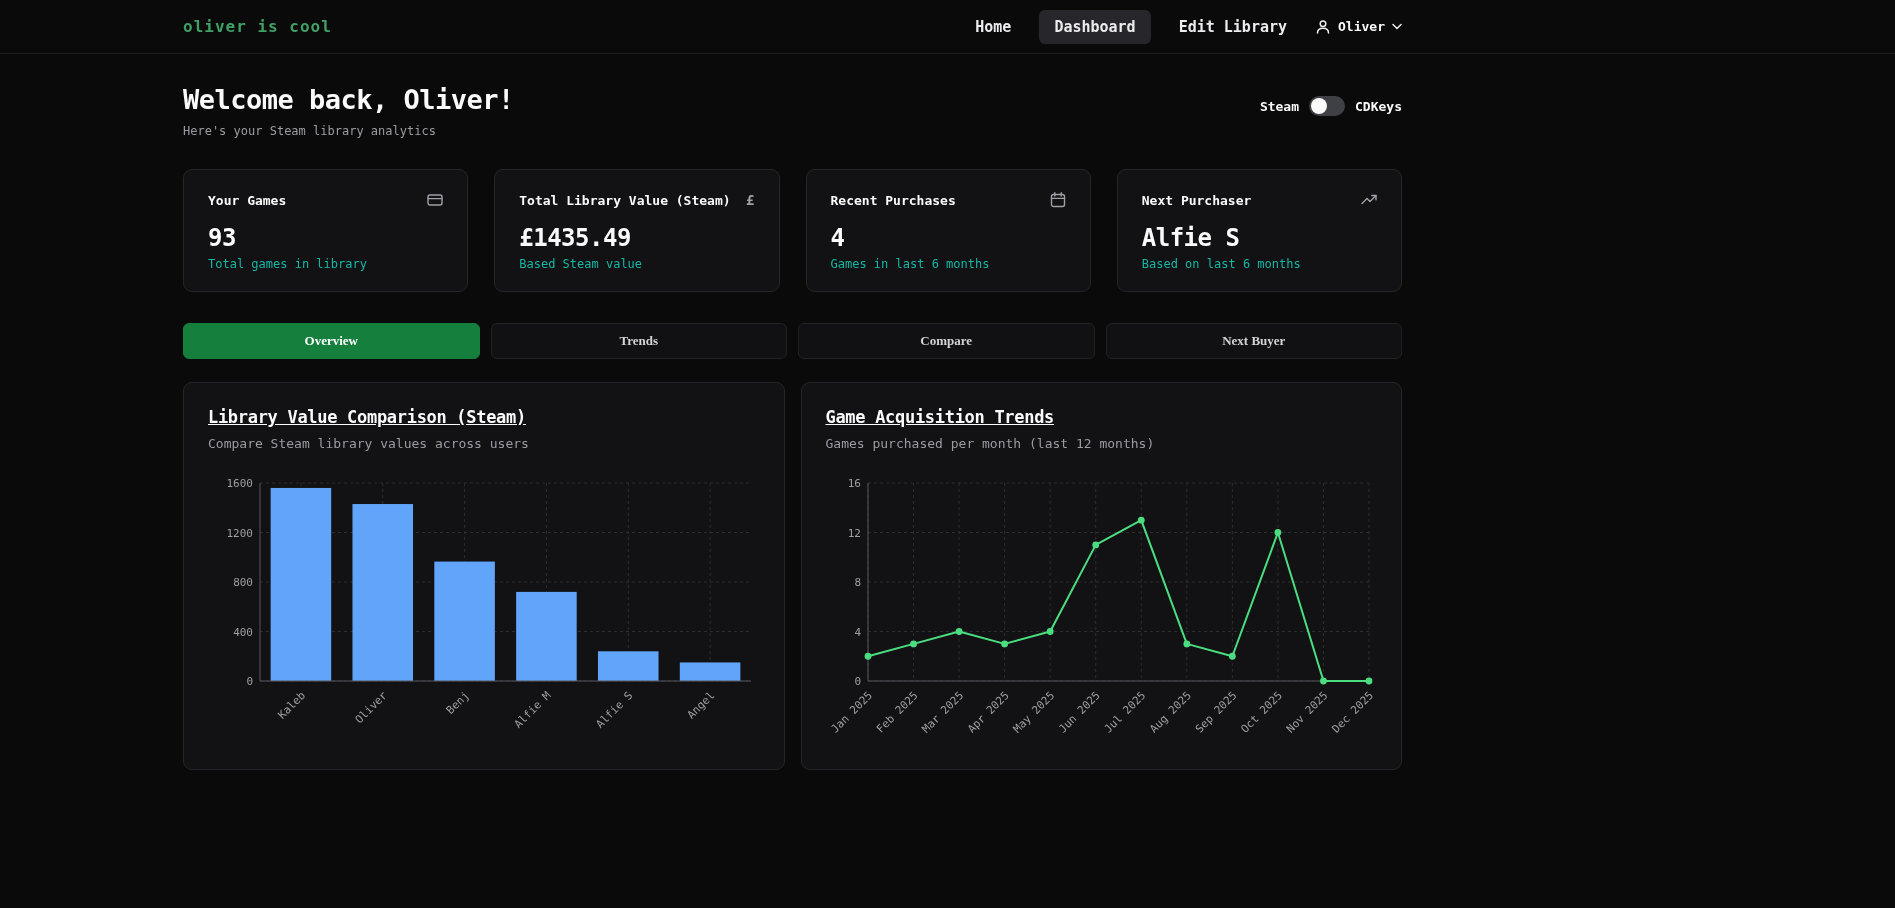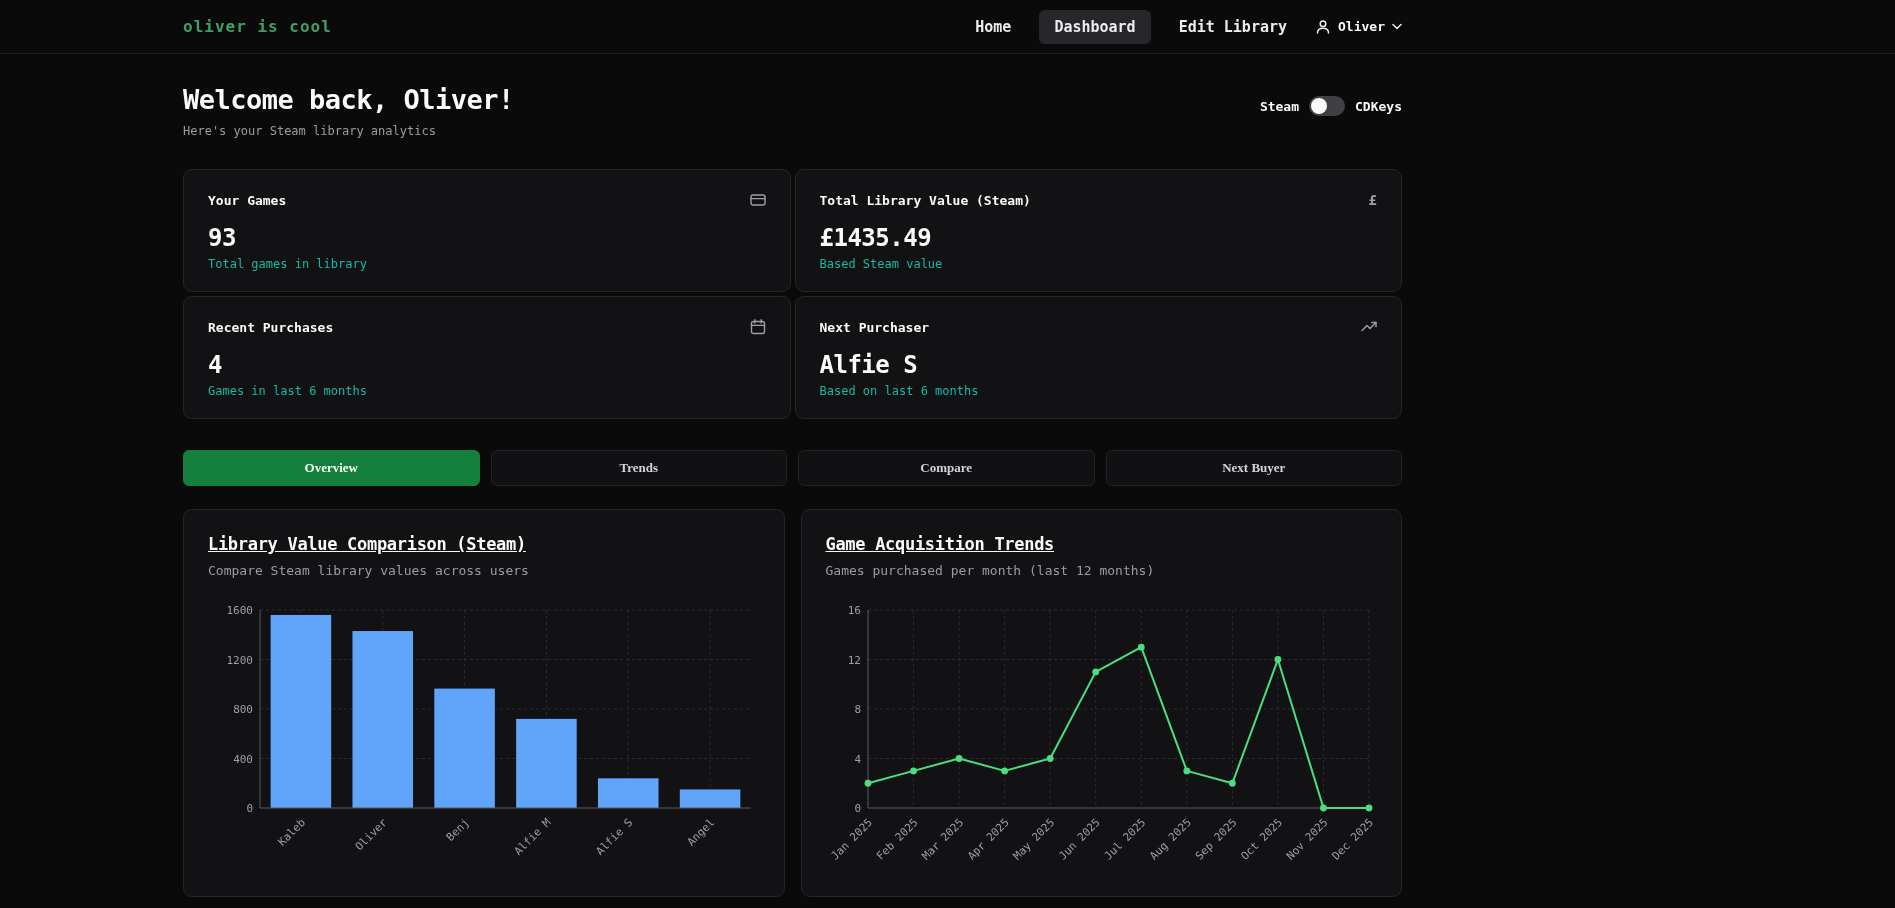--- a/index.html
+++ b/index.html
@@ -24,21 +24,21 @@
   
   .header-row { display: flex; justify-content: space-between; align-items: flex-start; margin-top: 30px; }
   .page-title { font-size: 27px; font-weight: bold; letter-spacing: -0.5px; }
   .page-subtitle { font-size: 12px; color: #9b9ba3; margin-top: 9px; }
   .toggle-row { display: flex; align-items: center; gap: 10px; margin-top: 12px; }
   .toggle-label { font-size: 13px; font-weight: bold; color: #fafafa; }
   .switch { width: 36px; height: 20px; border-radius: 10px; background: #3f3f46; position: relative; cursor: pointer; }
   .switch .knob { position: absolute; left: 2px; top: 2px; width: 16px; height: 16px; border-radius: 50%; background: #fafafa; }
 
   
-  .stats-grid { display: grid; grid-template-columns: repeat(2, 1fr); gap: 4px; margin-top: 31px; }
+  .stats-grid { display: grid; grid-template-columns: repeat(4, 1fr); gap: 26px; margin-top: 31px; }
   .stat-card { background: #121214; border: 1px solid #26262a; border-radius: 9px; padding: 22px 24px; height: 123px; }
   .stat-head { display: flex; justify-content: space-between; align-items: center; }
   .stat-title { font-size: 13px; font-weight: bold; color: #fafafa; }
   .stat-icon { color: #9f9fa6; display: flex; align-items: center; }
   .icon-glyph { font-size: 14px; color: #9f9fa6; font-weight: bold; }
   .stat-value { font-size: 24px; font-weight: bold; margin-top: 16px; letter-spacing: -0.5px; }
   .stat-caption { font-size: 12px; color: #14b8a6; margin-top: 5px; }
 
   
   .tabs { display: grid; grid-template-columns: repeat(4, 1fr); gap: 11px; margin-top: 31px; }

